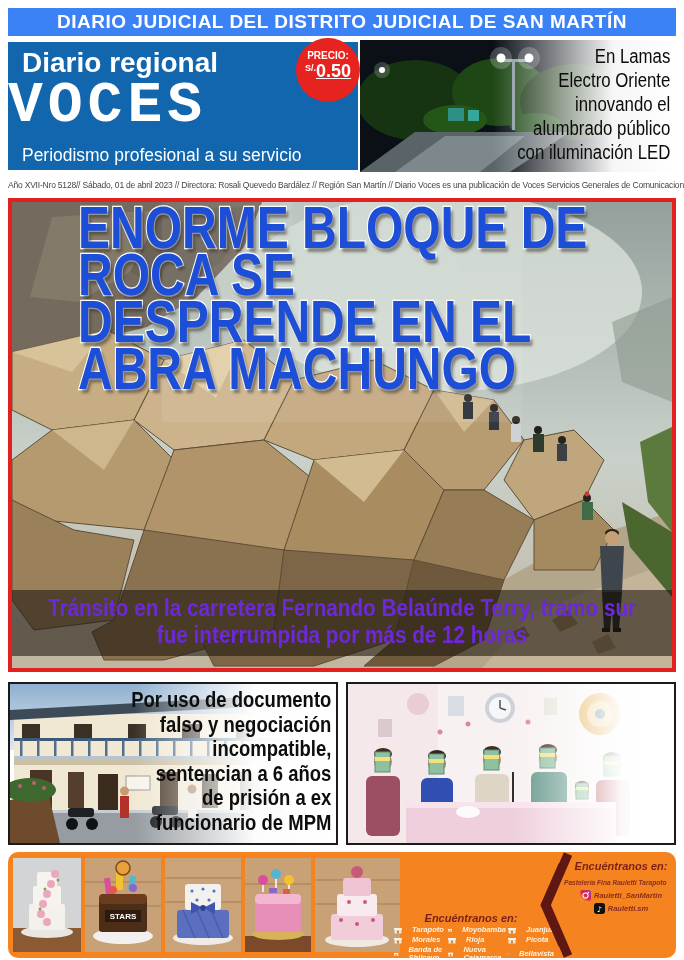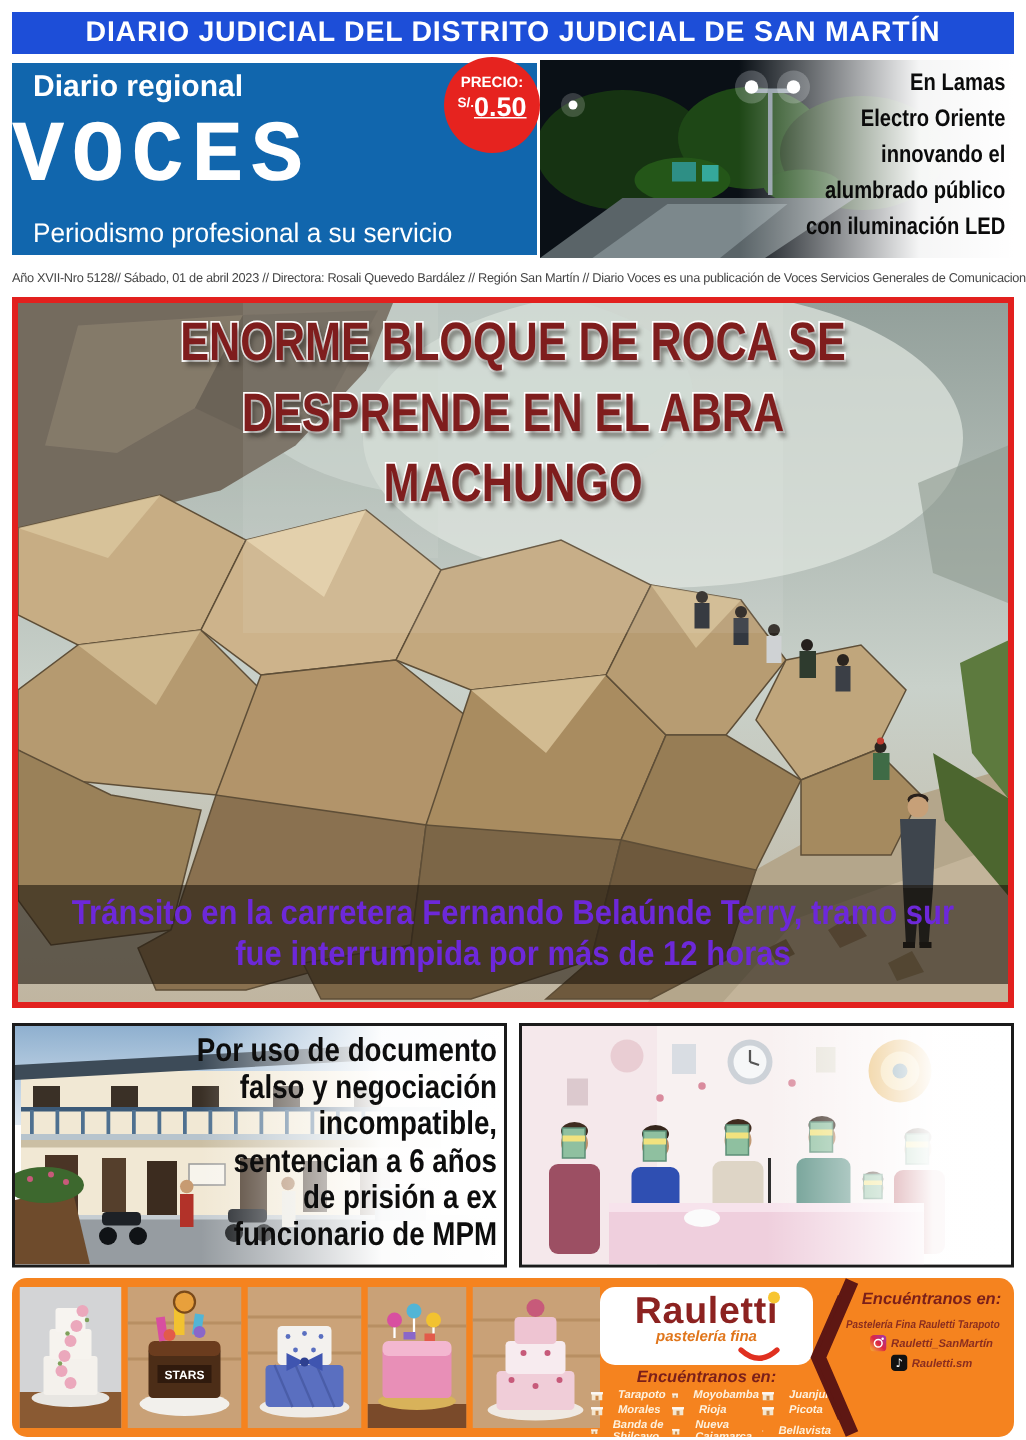--- a/index.html
+++ b/index.html
@@ -4,48 +4,48 @@
 <style>
   html,body{margin:0;padding:0;background:#fff;}
   .page{position:relative;width:684px;height:960px;background:#fff;overflow:hidden;
         font-family:"Liberation Sans",sans-serif;-webkit-font-smoothing:antialiased;}
   .abs{position:absolute;}
   .cond{display:block;transform:scaleX(.84);}
   .tor{transform-origin:100% 50%;}
   .toc{transform-origin:50% 50%;}
 
   
-  .top-banner{left:8px;top:8px;width:668px;height:28px;background:#1d4ed8;color:#fff;
+  .top-banner{left:8px;top:8px;width:668px;height:28px;background:#3b82f6;color:#fff;
     font-weight:bold;font-size:19px;line-height:28px;text-align:center;letter-spacing:.5px;}
 
   
   .masthead{left:8px;top:42px;width:350px;height:128px;background:#1166ad;color:#fff;}
-  .kicker{left:14px;top:5px;font-size:20px;font-weight:bold;}
+  .kicker{left:14px;top:5px;font-size:28px;font-weight:bold;}
   .voces{left:0;top:26px;width:100%;text-align:left;font-family:Liberation Mono, monospace;
     font-weight:bold;font-size:58px;line-height:76px;letter-spacing:5px;}
   .tagline{left:14px;bottom:4px;font-size:18px;transform:scaleX(.97);transform-origin:0 50%;}
   .price-badge{left:288px;top:-4px;width:64px;height:64px;border-radius:50%;background:#e6231f;
     color:#fff;text-align:center;z-index:5;}
   .price-label{font-size:10px;font-weight:bold;margin-top:12px;}
   .price-cur{font-size:9px;font-weight:bold;vertical-align:6px;}
   .price-amt{font-size:18px;font-weight:bold;text-decoration:underline;}
 
   
   .lamas{left:360px;top:40px;width:316px;height:132px;overflow:hidden;}
-  .lamas-text{top:4px;right:6px;text-align:right;color:#0b0b0b;font-weight:700;
-    font-size:16px;line-height:24px;}
+  .lamas-text{top:4px;right:6px;text-align:right;color:#0b0b0b;font-weight:400;
+    font-size:20px;line-height:24px;}
 
   
   .info-line{left:8px;top:176px;width:668px;height:18px;text-align:center;white-space:nowrap;
     font-size:8.5px;color:#454545;letter-spacing:-.2px;line-height:18px;}
 
   
   .main-story{left:8px;top:198px;width:668px;height:474px;border:4px solid #e2201e;box-sizing:border-box;overflow:hidden;}
-  .headline{left:0;top:2px;width:100%;text-align:center;font-weight:800;font-size:36px;line-height:47px;
-    color:#7f1d1d;-webkit-text-stroke:2.5px #ffffff;paint-order:stroke fill;
+  .headline{left:0;top:2px;width:100%;font-weight:800;font-size:60px;line-height:47px;
+    color:#1d4ed8;-webkit-text-stroke:2.5px #ffffff;paint-order:stroke fill;
     text-shadow:3px 4px 3px rgba(50,45,40,.5);}
   .caption{left:0;bottom:12px;width:100%;background:rgba(28,20,12,.58);color:#6d28d9;text-align:center;
     font-weight:bold;font-size:23px;line-height:27px;padding:5px 0 7px;}
   .caption .cond{transform:scaleX(.9);}
 
   
   .story{top:682px;width:330px;height:163px;border:2px solid #1b1b1b;box-sizing:border-box;overflow:hidden;background:#fff;}
   .story-text{top:4px;right:5px;text-align:right;color:#0d0d0d;font-weight:800;
     font-size:22px;line-height:24.6px;}
 
@@ -447,28 +447,20 @@
       <circle cx="42" cy="14" r="6" fill="#c75a7a"></circle>
       <g fill="#c75a7a">
           <circle cx="26" cy="62" r="2"></circle>
           <circle cx="42" cy="66" r="2"></circle>
           <circle cx="58" cy="62" r="2"></circle>
           <circle cx="34" cy="44" r="2"></circle>
           <circle cx="50" cy="44" r="2"></circle>
         </g>
     </svg>
 
-    <div class="abs logo-box">
-      <div class="brand">Rauletti</div>
-      <div class="abs i-dot"></div>
-      <div class="brand-sub">pastelería fina</div>
-      <svg class="abs smile" width="28" height="11" viewBox="0 0 28 11">
-        <path d="M2 2 Q14 13 26 2" stroke="#e03020" stroke-width="3.5" fill="none" stroke-linecap="round"></path>
-      </svg>
-    </div>
 
     <div class="abs find-us">Encuéntranos en:</div>
 
     <div class="abs locs">
       <span class="loc">
           <svg width="8" height="8" viewBox="0 0 8 8">
             <rect x="0.5" y="3" width="7" height="4.5" fill="#f4e6cf"></rect>
             <rect x="0" y="2" width="8" height="1.6" fill="#ffffff" opacity=".9"></rect>
             <rect x="3" y="4.5" width="2" height="3" fill="#c98a4b"></rect>
           </svg>

